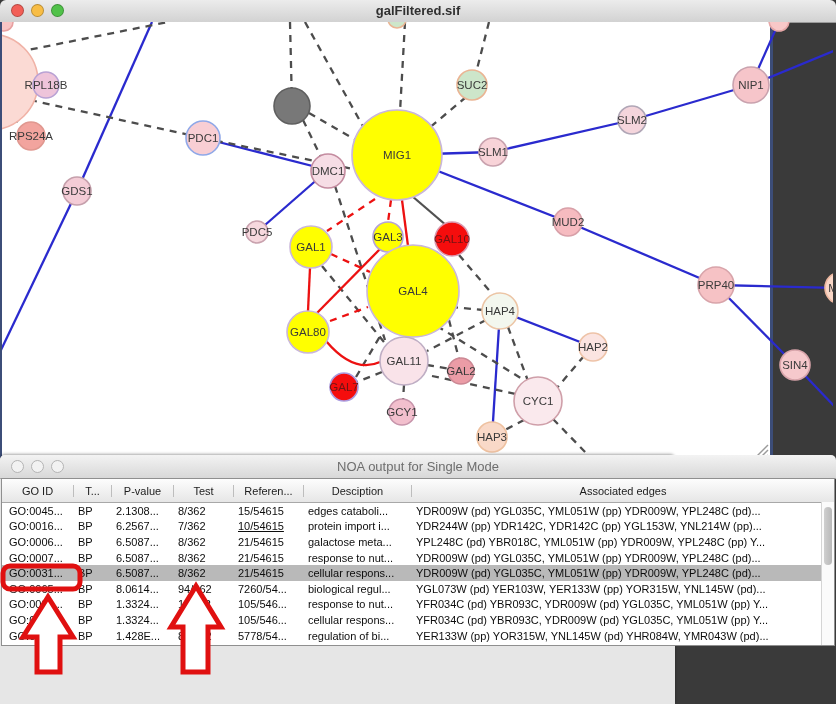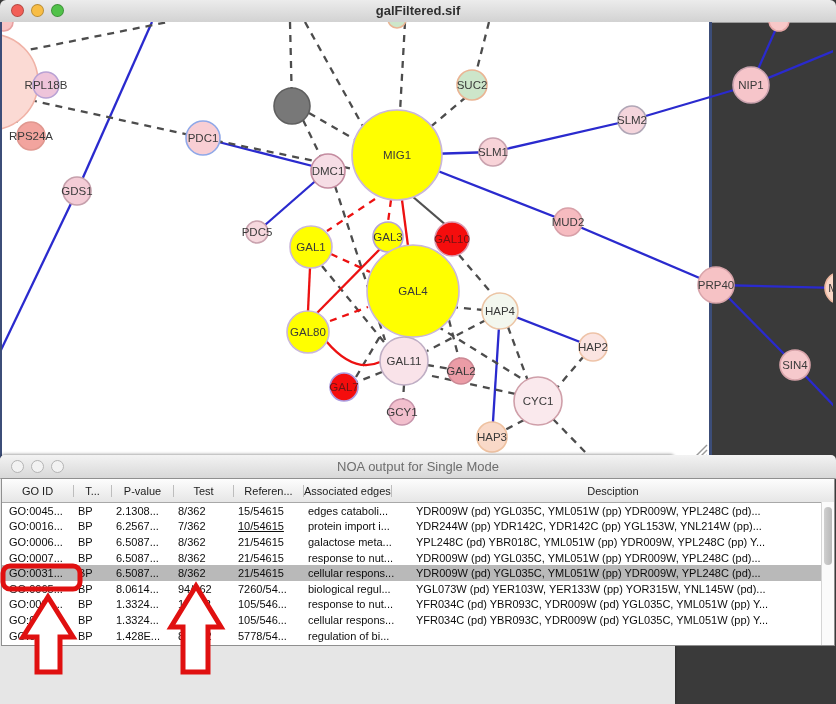--- a/index.html
+++ b/index.html
@@ -7,21 +7,21 @@
           font-family:"Liberation Sans",sans-serif;}
   
   .graph-window{position:absolute;left:0;top:0;width:836px;height:460px;}
   .titlebar{position:absolute;left:0;top:0;width:836px;height:22px;
             background:linear-gradient(#ececec,#d2d2d2);
             border-bottom:1px solid #9a9a9a;border-radius:6px 6px 0 0;}
   .titlebar .title{position:absolute;left:0;right:0;top:3px;text-align:center;
             font-size:13px;font-weight:bold;color:#303030;}
   .lights{position:absolute;left:11px;top:4px;display:flex;gap:7px;}
   .light{width:13px;height:13px;border-radius:50%;box-sizing:border-box;}
-  .canvas-wrap{position:absolute;left:0;top:22px;width:712px;height:438px;background:#ffffff;
+  .canvas-wrap{position:absolute;left:0;top:22px;width:773px;height:438px;background:#ffffff;
             border-left:2px solid #3c4d78;border-right:3px solid #3c4d78;box-sizing:border-box;}
   svg text{font-family:"Liberation Sans",sans-serif;}
   
   .noa-window{position:absolute;left:0;top:455px;width:675px;height:249px;background:#e6e6e6;
             border-radius:5px 5px 0 0;box-shadow:0 -1px 3px rgba(0,0,0,.35);}
   .noa-titlebar{position:absolute;left:0;top:0;width:836px;height:23px;
             background:linear-gradient(#f3f3f3,#d8d8d8);
             border-bottom:1px solid #a8a8a8;border-radius:5px 5px 0 0;}
   .noa-titlebar .title{position:absolute;left:0;right:0;top:4px;text-align:center;
             font-size:13px;color:#6e6e6e;}
@@ -202,22 +202,22 @@
       <div class="title">NOA output for Single Mode</div>
     </div>
 
     <div class="noa-table">
       <div class="thead" id="thead">
           <div class="th" style="width: 72px;">GO ID</div>
           <div class="th" style="width: 38px;">T...</div>
           <div class="th" style="width: 62px;">P-value</div>
           <div class="th" style="width: 60px;">Test</div>
           <div class="th" style="width: 70px;">Referen...</div>
+          <div class="th" style="width: 108px;">Desciption</div>
           <div class="th">Associated edges</div>
-          <div class="th" style="width: 108px;">Desciption</div>
         </div>
       <div id="tbody">
           <div class="trow">
             <div class="td" style="width: 72px;">GO:0045...</div>
             <div class="td" style="width: 38px;">BP</div>
             <div class="td" style="width: 62px;">2.1308...</div>
             <div class="td" style="width: 60px;">8/362</div>
             <div class="td" style="width: 70px;">15/54615</div>
             <div class="td" style="width: 108px;">edges cataboli...</div>
             <div class="td">YDR009W (pd) YGL035C, YML051W (pp) YDR009W, YPL248C (pd)...</div>
@@ -285,20 +285,21 @@
             <div class="td" style="width: 108px;">cellular respons...</div>
             <div class="td">YFR034C (pd) YBR093C, YDR009W (pd) YGL035C, YML051W (pp) Y...</div>
           </div>
           <div class="trow">
             <div class="td" style="width: 72px;">GO:0050...</div>
             <div class="td" style="width: 38px;">BP</div>
             <div class="td" style="width: 62px;">1.428E...</div>
             <div class="td" style="width: 60px;">80/362</div>
             <div class="td" style="width: 70px;">5778/54...</div>
             <div class="td" style="width: 108px;">regulation of bi...</div>
+            <div class="td">YER133W (pp) YOR315W, YNL145W (pd) YHR084W, YMR043W (pd)...</div>
           </div>
         </div>
       <div class="vscroll">
         <div class="thumb"></div>
       </div>
     </div>
 
   </div>
 
   <svg class="overlay" viewBox="0 0 836 704">

